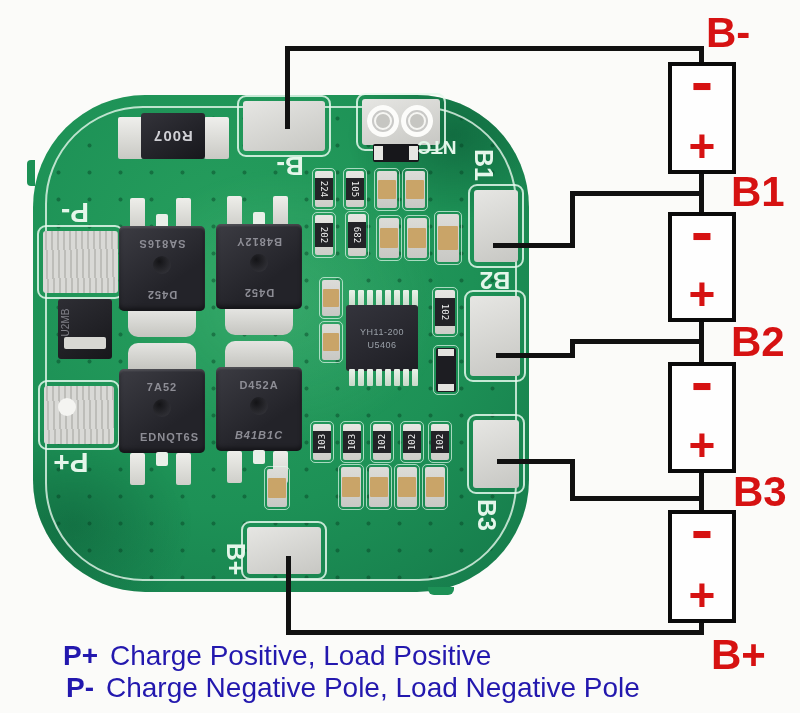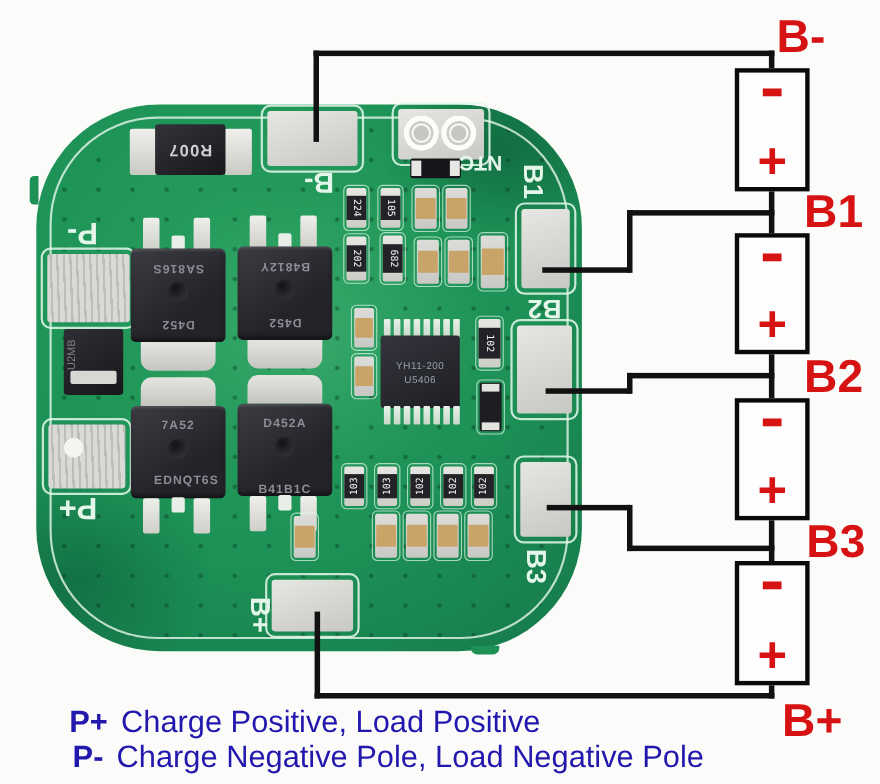--- a/index.html
+++ b/index.html
@@ -173,21 +173,21 @@
       <span class="mos-mark" style="bottom:10px;padding-left:15px;">EDNQT6S</span>
     </div>
     <div class="abs leg" style="left:97px;top:358px;width:15px;height:32px;"></div>
     <div class="abs leg" style="left:143px;top:358px;width:15px;height:32px;"></div>
     <div class="abs legstub" style="left:123px;top:357px;width:12px;height:14px;"></div>
 
     <div class="abs mos-tab tab-up" style="left:192px;top:246px;width:68px;height:26px;"></div>
     <div class="abs mos-body" style="left:183px;top:272px;width:86px;height:84px;">
       <span class="mos-mark" style="top:12px;">D452A</span>
       <div class="mos-dimple"></div>
-      <span class="mos-mark" style="bottom:0;">B41B1C</span>
+      <span class="mos-mark" style="bottom:10px;font-style:italic;">B41B1C</span>
     </div>
     <div class="abs leg" style="left:194px;top:356px;width:15px;height:32px;"></div>
     <div class="abs leg" style="left:240px;top:356px;width:15px;height:32px;"></div>
     <div class="abs legstub" style="left:220px;top:355px;width:12px;height:14px;"></div>
 
     <div class="abs ic-pin" style="left:316px;top:195px;width:6px;height:17px;"></div>
     <div class="abs ic-pin" style="left:325px;top:195px;width:6px;height:17px;"></div>
     <div class="abs ic-pin" style="left:334px;top:195px;width:6px;height:17px;"></div>
     <div class="abs ic-pin" style="left:343px;top:195px;width:6px;height:17px;"></div>
     <div class="abs ic-pin" style="left:352px;top:195px;width:6px;height:17px;"></div>

